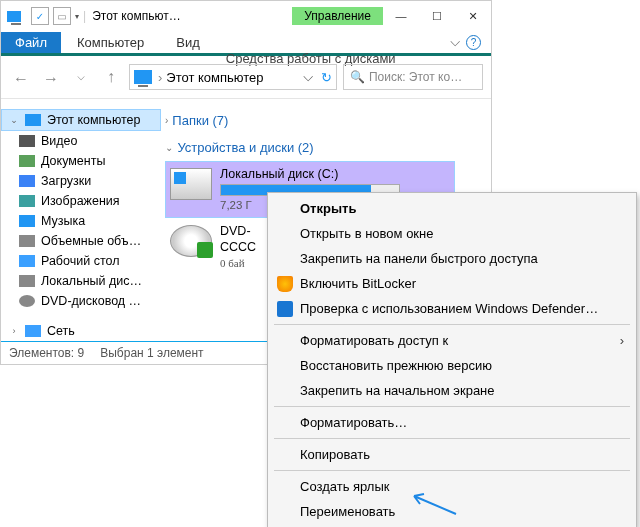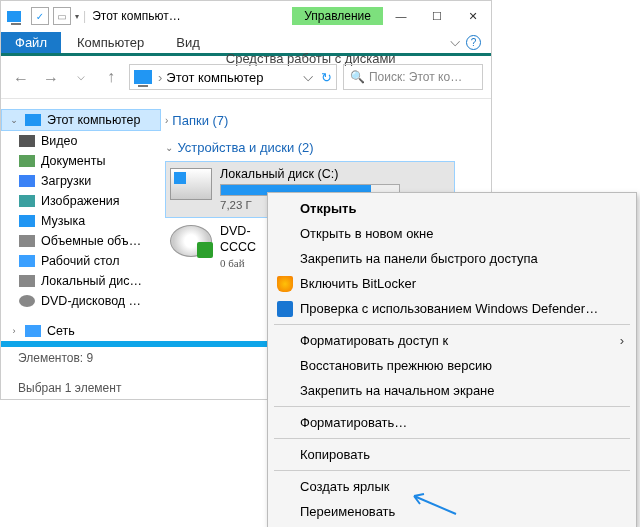--- a/index.html
+++ b/index.html
@@ -42,32 +42,32 @@
   .ic-vol { background: #888; }
   .ic-desk { background: #3ba0ff; }
   .ic-drv { background: #888; }
   .ic-dvd { background: #888; border-radius: 50%; }
   .ic-net { background: #3ba0ff; }
   .expander { font-size: 9px; color: #666; width: 10px; display: inline-block; text-align: center; margin-left: -10px; }
   .content { flex: 1; padding: 8px 4px; font-size: 13px; }
   .grouphdr { color: #1866b8; padding: 6px 0; display: flex; align-items: center; gap: 4px; }
   .grouphdr .gchev { color: #777; font-size: 10px; }
   .drive { display: flex; gap: 8px; padding: 4px; border: 1px solid transparent; width: 290px; }
-  .drive.sel { background: #e5e5e5; border-color: #99d1ff; }
+  .drive.sel { background: #c4b5fd; border-color: #99d1ff; }
   .drvicon { width: 42px; height: 32px; background: linear-gradient(#fff,#ccc); border: 1px solid #999; position: relative; margin-top: 2px; }
   .drvicon.win::before { content: ""; position: absolute; top: 3px; left: 3px; width: 12px; height: 12px; background: #2196f3; }
   .drvicon.dvd { border-radius: 50%; background: radial-gradient(circle,#fff 25%,#ccc 70%); }
   .drvicon.dvd::after { content: ""; position: absolute; bottom: -2px; right: -2px; width: 16px; height: 16px; background: #2ca02c; border-radius: 2px; }
   .drvinfo { flex: 1; line-height: 1.3; }
   .drvtitle { font-size: 12.5px; }
   .bar { width: 180px; height: 12px; border: 1px solid #aaa; margin: 2px 0; background: #eee; position: relative; }
   .barfill { height: 100%; background: #2196f3; }
   .drvsub { font-size: 11.5px; color: #555; }
   .drvsub.small { font-size: 11px; font-family: Liberation Serif, serif; }
-  .status { border-top: 6px solid #0ea5e9; font-size: 12px; color: #555; padding: 4px 17px; display: flex; gap: 16px; flex-direction: column; }
+  .status { border-top: 1px solid #0ea5e9; font-size: 12px; color: #555; padding: 4px 8px; display: flex; gap: 16px; }
   .ctxmenu { position: absolute; top: 192px; left: 267px; width: 370px; background: #f5f5f5; border: 1px solid #bbb; box-shadow: 2px 3px 6px rgba(0,0,0,0.25); font-size: 13px; padding: 3px 2px; }
   .ctxitem { display: flex; align-items: flex-start; padding: 5px 10px 5px 30px; position: relative; }
   .ctxitem.bold { font-weight: 600; }
   .ctxitem .cicon { position: absolute; left: 7px; width: 16px; height: 16px; }
   .ic-shield { background: radial-gradient(circle,#ffc107,#f57c00); border-radius: 2px 2px 6px 6px; }
   .ic-def { background: #1976d2; border-radius: 2px; }
   .ctxsep { height: 1px; background: #ccc; margin: 3px 4px; }
   .ctxarrow { margin-left: auto; color: #444; }
   .cursor-arrow { position: absolute; top: 492px; left: 408px; pointer-events: none; }
   .cursor-arrow svg { width: 50px; height: 24px; }

